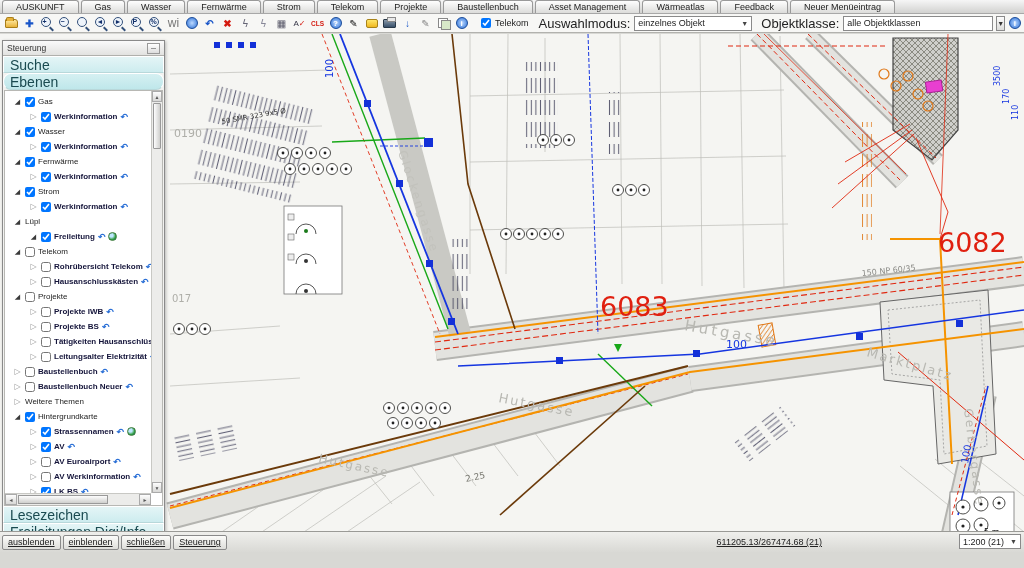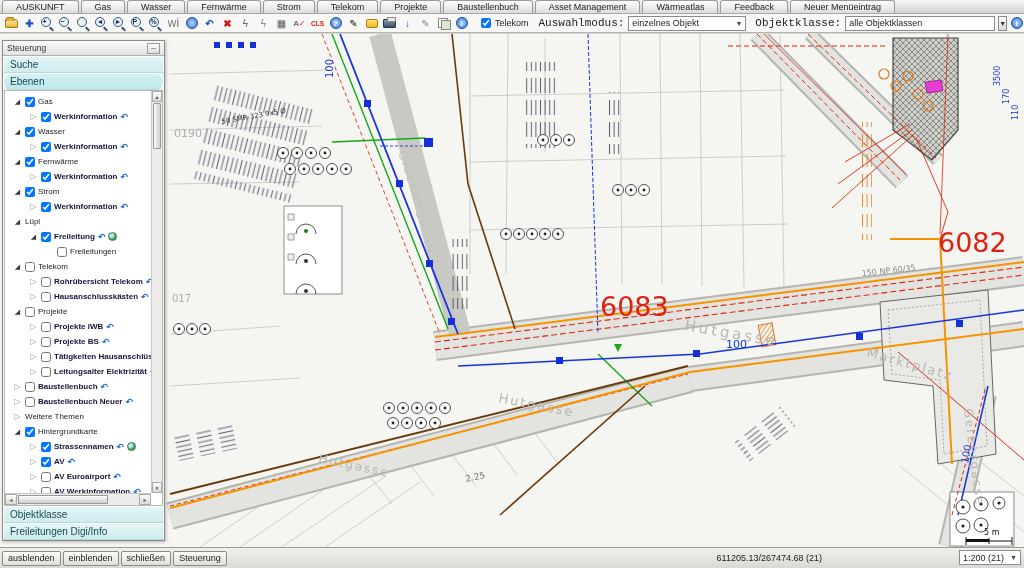--- a/index.html
+++ b/index.html
@@ -25,55 +25,55 @@
   .printer { width:13px; height:9px; background:linear-gradient(#8a9aaa,#38506a); border:1px solid #283848; border-radius:1px; position:relative; }
   .printer::before { content:""; position:absolute; top:-3px; left:3px; width:7px; height:3px; background:#e8e8e8; border:1px solid #888; }
   .sheets { width:11px; height:10px; position:relative; }
   .sheets::before,.sheets::after { content:""; position:absolute; width:8px; height:8px; border:1px solid #888; background:#fff; }
   .sheets::before { top:0; left:0; } .sheets::after { top:2px; left:3px; background:#d7e8c8; }
   .bulb { width:11px; height:11px; border-radius:50%; background:radial-gradient(#fff8c0,#f2c418); border:1px solid #b89310; }
   .page { width:10px; height:12px; background:#f4f4f0; border:1px solid #999; border-radius:0 3px 0 0; }
   .cbx { width:10px; height:10px; }
   .tlabel { font-size:9px; color:#222; margin-left:3px; }
   .spacer { flex:1; }
-  .ctl-label { font-size:11px; color:#222; margin:0 3px 0 8px; white-space:nowrap;font-family:Liberation Mono, monospace; }
+  .ctl-label { font-size:13px; color:#222; margin:0 3px 0 8px; white-space:nowrap; }
   .fake-select { height:15px; min-width:118px; background:#fff; border:1px solid #8a8a8a; font-size:9px; color:#222; display:flex; align-items:center; padding:0 3px; justify-content:space-between; gap:6px; }
   .fake-select .caret { font-size:7px; color:#444; }
   .sq-btn { width:16px; height:15px; border:1px solid #8a8a8a; background:linear-gradient(#fcfcfc,#dcdcda); font-size:7px; color:#333; display:flex; align-items:center; justify-content:center; margin-left:2px; }
 
   
   .map-wrap { position:absolute; top:34px; left:0; width:1024px; height:513px; background:#f5f5f2; overflow:hidden; }
   svg text { font-family:"DejaVu Sans",sans-serif; }
 
   
   .panel { position:absolute; left:2px; top:6px; width:163px; height:501px; background:#f2f2f0; border:1px solid #8a8a8a; box-shadow:1px 1px 3px rgba(0,0,0,.25); display:flex; flex-direction:column; font-size:8px; }
   .panel-title { height:15px; background:linear-gradient(#fafafa,#e2e2e0); border-bottom:1px solid #b0b0ac; display:flex; align-items:center; padding:0 4px; color:#333; font-size:8.5px; }
   .panel-title .min { margin-left:auto; width:13px; height:11px; border:1px solid #999; background:linear-gradient(#fff,#ddd); font-size:7px; display:flex; align-items:center; justify-content:center; color:#444; }
-  .sect { height:17px; background:linear-gradient(#e4f5f6,#cdecef); border:1px solid #fff; border-bottom-color:#b8d8da; display:flex; align-items:center; padding:0 6px; color:#1a4a50; font-size:10px; }
+  .sect { height:17px; background:linear-gradient(#e4f5f6,#cdecef); border:1px solid #fff; border-bottom-color:#b8d8da; display:flex; align-items:center; padding:0 6px; color:#1a4a50; font-size:14px; }
   .sect.active { background:linear-gradient(#d5f0f2,#bfe7ea);border-radius:8px; }
   .tree { flex:1; background:#fff; border:1px solid #b8b8b4; margin:0 1px; position:relative; overflow:hidden; padding:3px 0 12px 0; }
   .trow { height:15px; display:flex; align-items:center; gap:3px; padding-right:14px; white-space:nowrap; }
   .trow .arr { width:9px; text-align:center; flex:0 0 auto; }
   .arr.exp { color:#3a3a3a; font-size:7px; }
   .arr.col { color:#9a9a9a; font-size:8px; }
   .trow input { width:10px; height:10px; flex:0 0 auto; }
   .trow .lbl { color:#222; }
   .trow.b .lbl { font-weight:bold; color:#14143a; }
   .l1 { padding-left:8px; } .l2 { padding-left:24px; } .l3 { padding-left:40px; }
   .rf { color:#2a6fd6; font-weight:bold; font-size:9px; }
   .gl { width:9px; height:9px; border-radius:50%; background:radial-gradient(circle at 35% 35%,#bfe6ff 25%,#2f9e3f 65%,#1a6fb0); border:1px solid #3a7a3a; flex:0 0 auto; }
   .vsb { position:absolute; top:0; right:0; width:11px; bottom:12px; background:#ececea; border-left:1px solid #c8c8c4; display:flex; flex-direction:column; }
   .vsb .btn,.hsb .btn { height:11px; background:linear-gradient(#fdfdfd,#d8d8d6); border:1px solid #aaa; font-size:5px; color:#555; display:flex; align-items:center; justify-content:center; flex:0 0 auto; }
   .vsb .thumb { margin:1px; height:46px; background:linear-gradient(90deg,#fdfdfd,#cfcfcd); border:1px solid #999; border-radius:1px; }
   .hsb { position:absolute; left:0; right:11px; bottom:0; height:12px; background:#ececea; border-top:1px solid #c8c8c4; display:flex; }
   .hsb .btn { width:12px; height:11px; }
   .hsb .thumb { margin:1px; width:90px; background:linear-gradient(#fdfdfd,#cfcfcd); border:1px solid #999; }
 
   
-  .statusbar { position:absolute; left:0; bottom:0; width:1024px; height:21px; background:linear-gradient(#efefec,#d9d9d5); border-top:1px solid #9a9a96; display:flex; align-items:center; padding:0 2px; font-size:9px; color:#222; }
+  .statusbar { position:absolute; left:0; bottom:16px; width:1024px; height:21px; background:linear-gradient(#efefec,#d9d9d5); border-top:1px solid #9a9a96; display:flex; align-items:center; padding:0 2px; font-size:9px; color:#222;text-decoration:underline; }
   .sb-btn { height:15px; border:1px solid #8a8a8a; background:linear-gradient(#fcfcfa,#dededa); padding:0 5px; margin-right:2px; font-size:9px; color:#222; display:flex; align-items:center; border-radius:2px; }
   .coords { margin-left:auto; margin-right:200px; font-size:9px;padding-left:22px; }
   .scale-select { position:absolute; right:3px; top:2px; width:62px; height:15px; background:#fff; border:1px solid #8a8a8a; display:flex; align-items:center; justify-content:space-between; padding:0 3px; font-size:9px; }
   .scale-select .caret { font-size:7px; color:#444; }
 </style>
 </head>
 <body>
 
 <div class="menubar">
   <div class="menu-btn">AUSKUNFT</div>
@@ -479,25 +479,20 @@
           <span class="arr exp">◢</span>
           <span class="lbl">Lüpl</span>
         </div>
       <div class="trow l2 b">
           <span class="arr exp">◢</span>
           <input type="checkbox" checked="" style="">
           <span class="lbl">Freileitung</span>
           <span class="rf">↶</span>
           <span class="gl"></span>
         </div>
-      <div class="trow l3">
-          <span class="arr"></span>
-          <input type="checkbox" style="">
-          <span class="lbl">Freileitungen</span>
-        </div>
       <div class="trow l1">
           <span class="arr exp">◢</span>
           <input type="checkbox" style="">
           <span class="lbl">Telekom</span>
         </div>
       <div class="trow l2 b">
           <span class="arr col">▷</span>
           <input type="checkbox" style="">
           <span class="lbl">Rohrübersicht Telekom</span>
           <span class="rf">↶</span>
@@ -596,21 +591,21 @@
         <div class="btn">▼</div>
       </div>
       <div class="hsb">
         <div class="btn">◄</div>
         <div class="thumb"></div>
         <div style="flex:1"></div>
         <div class="btn">►</div>
       </div>
     </div>
 
-    <div class="sect">Objektklasse</div>
+    <div class="sect">Lesezeichen</div>
     <div class="sect">Freileitungen Digi/Info</div>
   </div>
 </div>
 
 <div class="statusbar">
   <div class="sb-btn">ausblenden</div>
   <div class="sb-btn">einblenden</div>
   <div class="sb-btn">schließen</div>
   <div class="sb-btn">Steuerung</div>
   <span class="coords">611205.13/267474.68 (21)</span>

